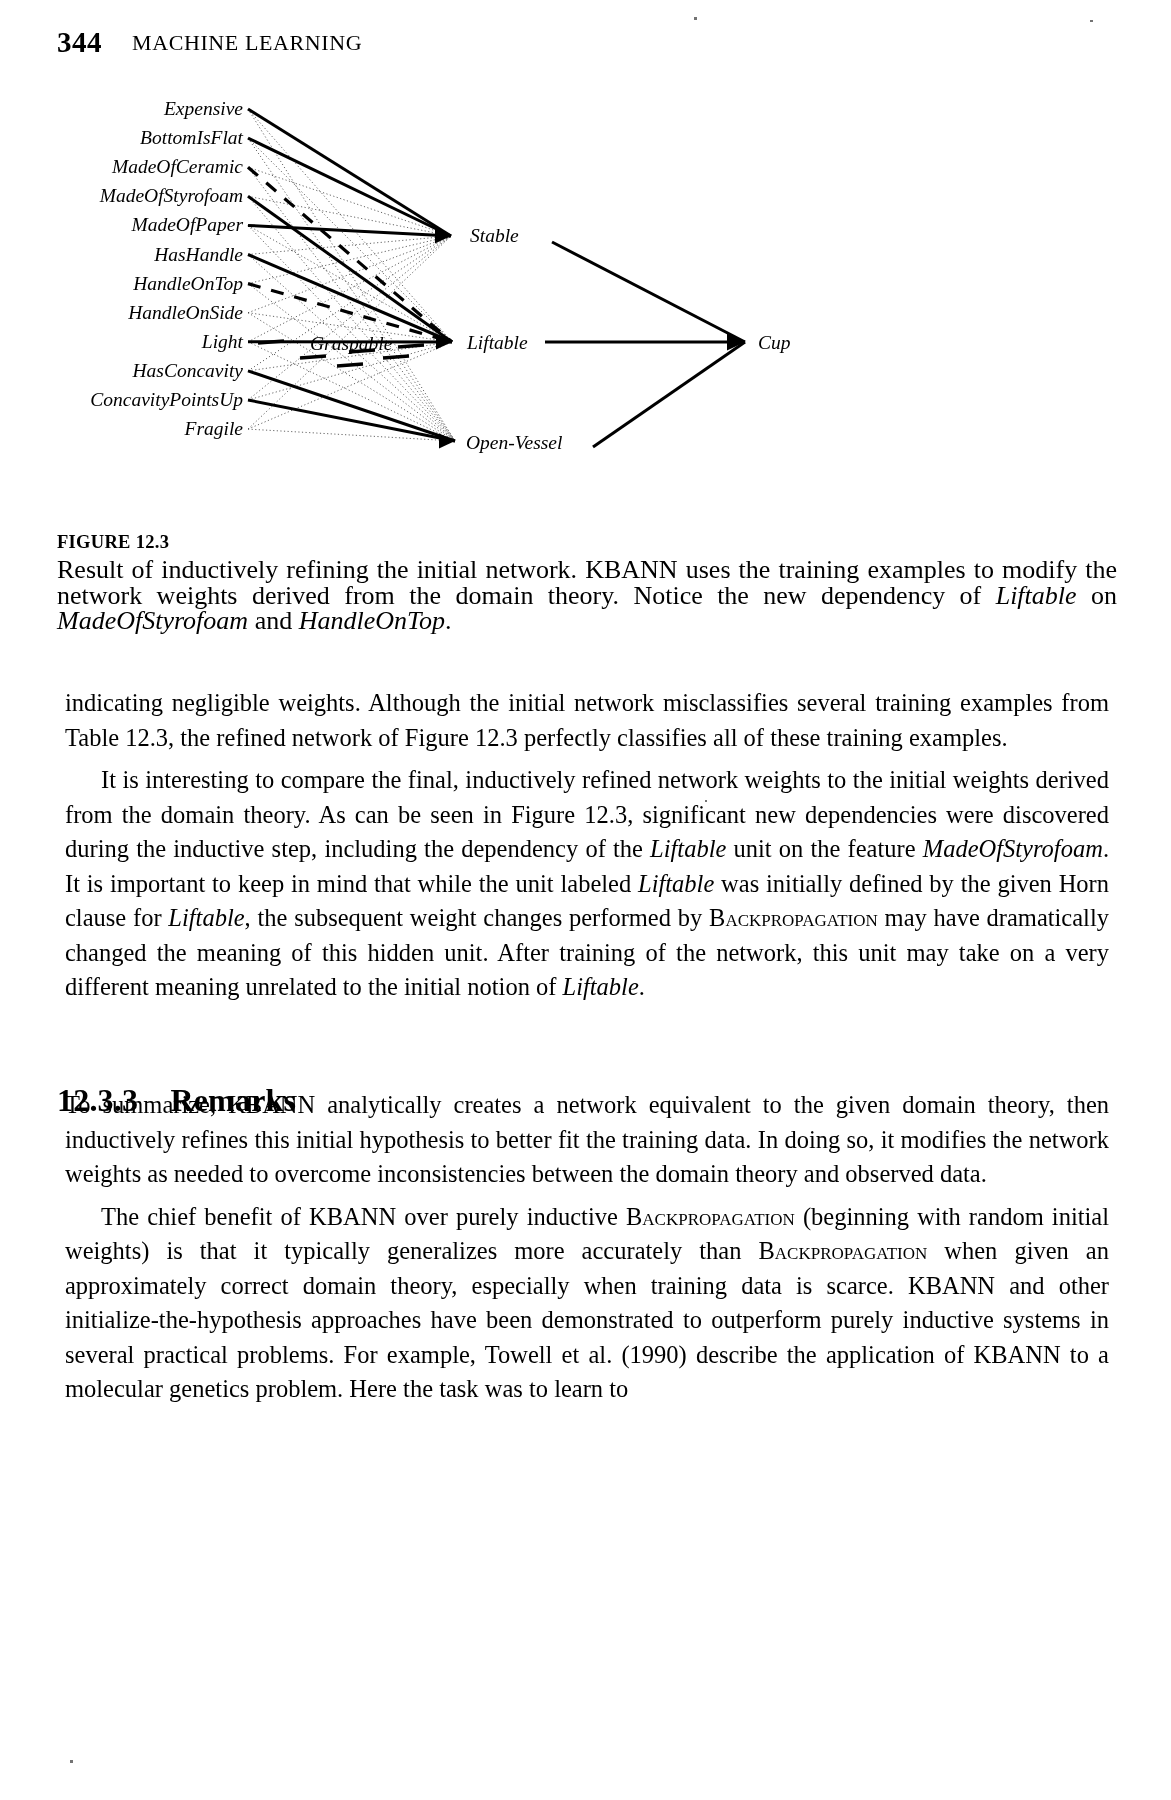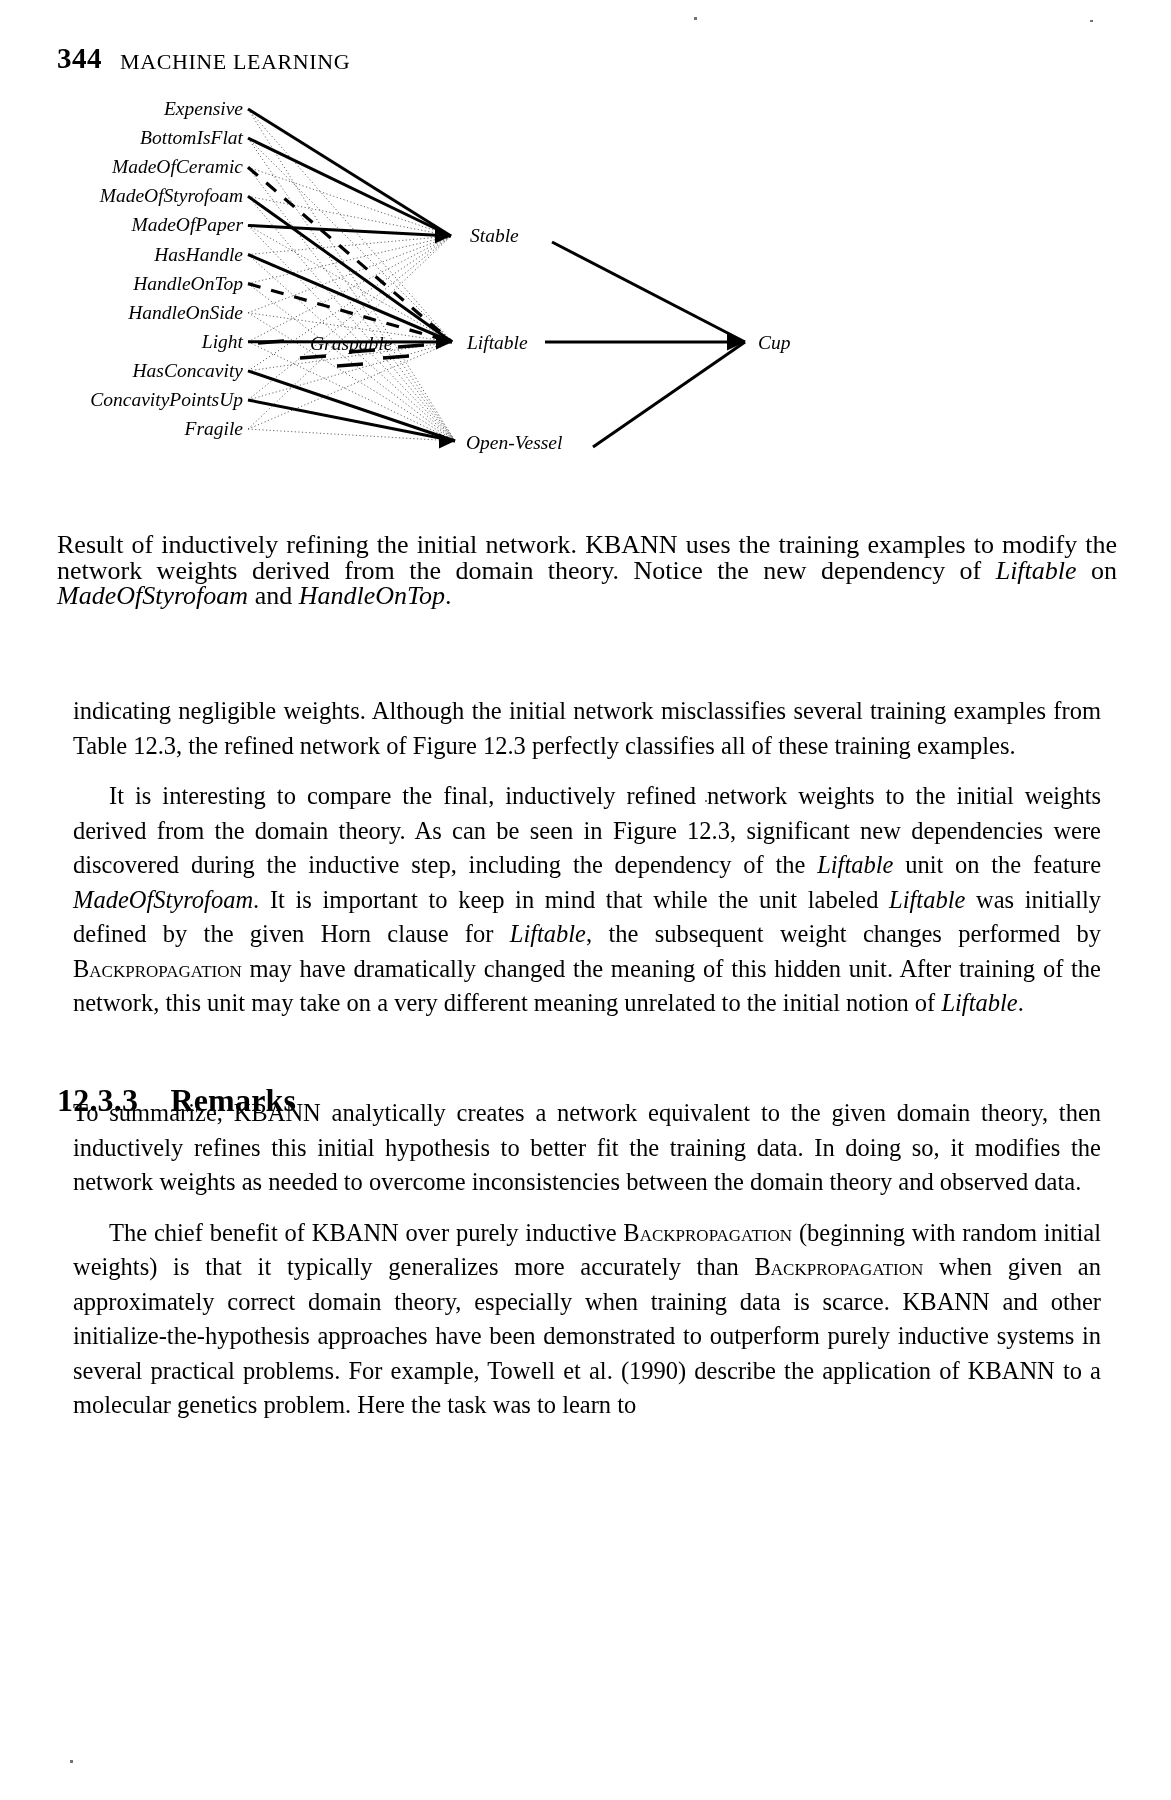--- a/index.html
+++ b/index.html
@@ -20,24 +20,24 @@
     position: absolute;
     left: 0; top: 0;
     width: 1171px;
     height: 1800px;
   }
 
   
   .runhead {
     position: absolute;
     left: 57px;
-    top: 42px;
+    top: 26px;
     display: flex;
-    align-items: flex-end;
-    gap: 18px;
+    align-items: center;
+    gap: 30px;
   }
   .runhead .folio {
     font-family: "Liberation Serif", serif;
     font-weight: bold;
     font-size: 29px;
     letter-spacing: .5px;
   }
   .runhead .title {
     font-family: "Liberation Serif", serif;
     font-size: 22px;
@@ -94,21 +94,21 @@
   
   .body-col {
     position: absolute;
     left: 57px;
     width: 1060px;
     font-family: "Liberation Serif", serif;
     font-size: 24.5px;
     line-height: 34.5px;
     text-align: justify;
   }
-  .body-col p { margin: 16px; }
+  .body-col p { margin: 8px; }
   .body-col p.indent { text-indent: 36px; }
   .body-col i { font-style: italic; }
   .sc { font-variant: small-caps; }
 
   .blk1 { top: 678px; }
   .blk2 { top: 1080px; }
 
   .section-head {
     position: absolute;
     left: 57px;
@@ -235,20 +235,21 @@
         <line x1="503" y1="512" x2="558" y2="512" stroke="#000" stroke-width="2.8" stroke-dasharray="14 12"></line>
         <text class="legend-text" x="576" y="518">Large negative weight</text>
 
         <line x1="503" y1="535" x2="558" y2="535" stroke="#2a2a2a" stroke-width="1.6" stroke-dasharray="1.2 2.6"></line>
         <text class="legend-text" x="576" y="541">Negligible weight</text>
       </g>
     </svg>
   </div>
 
   <div class="caption-block">
+    <div class="caption-title">FIGURE 12.3</div>
     <div class="caption-body">Result of inductively refining the initial network. KBANN uses the training examples to modify the network weights derived from the domain theory. Notice the new dependency of <i>Liftable</i> on <i>MadeOfStyrofoam</i> and <i>HandleOnTop</i>.</div>
   </div>
 
   <div class="body-col blk1">
     <p>indicating negligible weights. Although the initial network misclassifies several training examples from Table 12.3, the refined network of Figure 12.3 perfectly classifies all of these training examples.</p>
     <p class="indent">It is interesting to compare the final, inductively refined network weights to the initial weights derived from the domain theory. As can be seen in Figure 12.3, significant new dependencies were discovered during the inductive step, including the dependency of the <i>Liftable</i> unit on the feature <i>MadeOfStyrofoam</i>. It is important to keep in mind that while the unit labeled <i>Liftable</i> was initially defined by the given Horn clause for <i>Liftable</i>, the subsequent weight changes performed by <span class="sc">Backpropagation</span> may have dramatically changed the meaning of this hidden unit. After training of the network, this unit may take on a very different meaning unrelated to the initial notion of <i>Liftable</i>.</p>
   </div>
 
   <div class="section-head">
     <span class="num">12.3.3</span>

